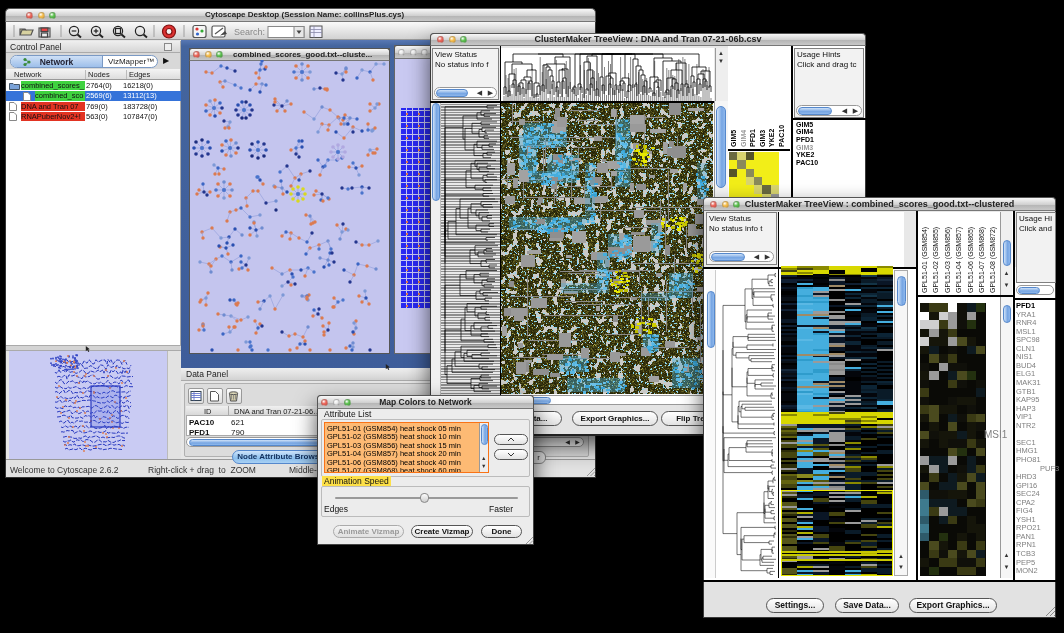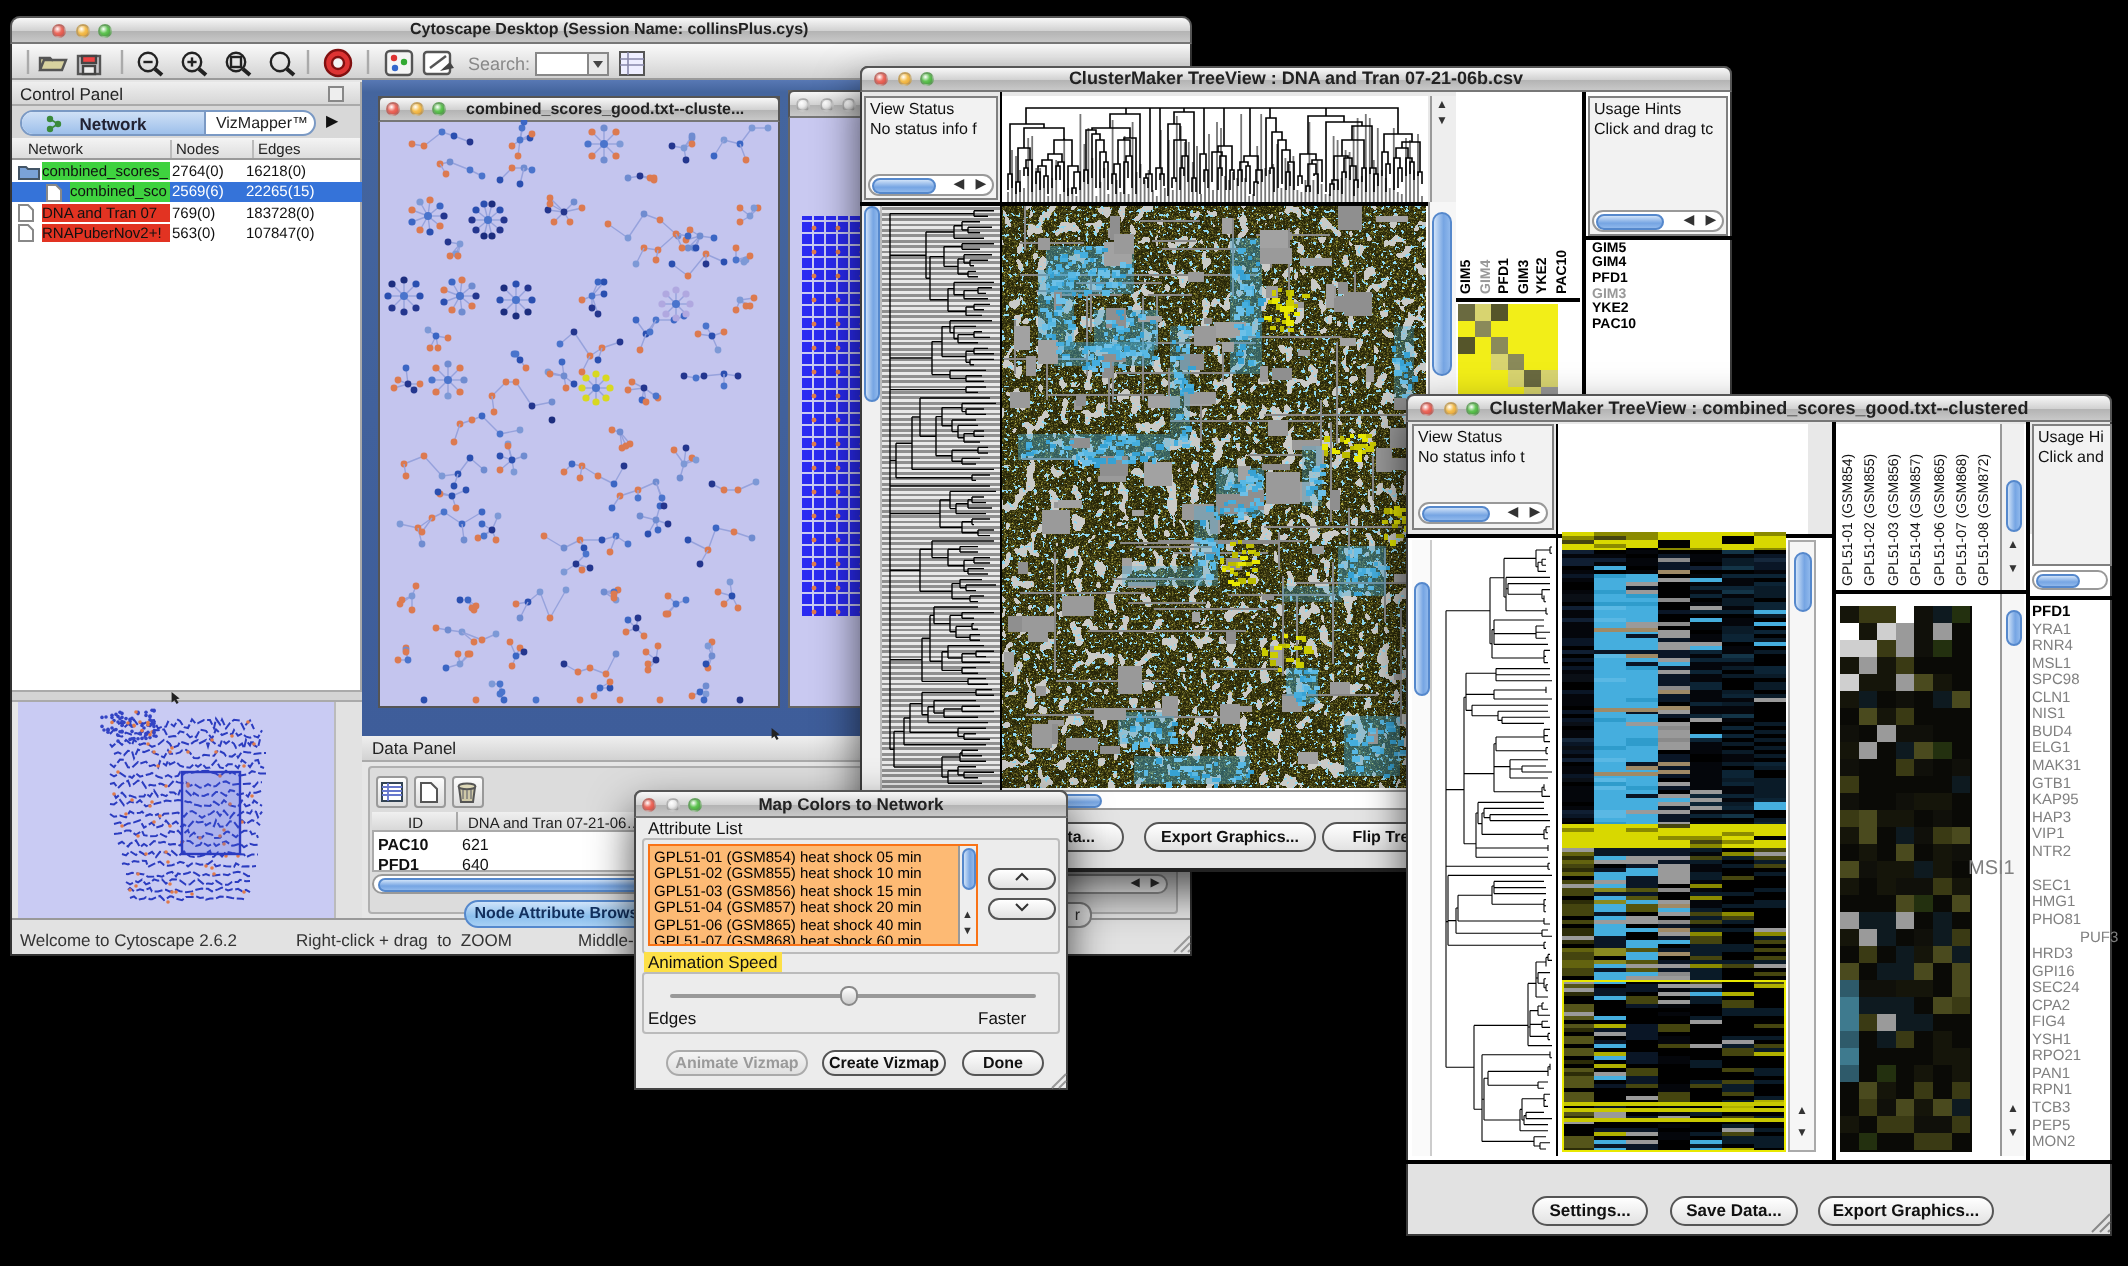--- a/index.html
+++ b/index.html
@@ -73,21 +73,21 @@
   </svg>
 <div class="abs" style="left:21px;top:80.9px;width:64px;height:9.5px;background:#3fd23f;font-size:7.5px;color:#111;white-space:nowrap;overflow:hidden;line-height:9.5px;">combined_scores_</div>
 <div class="abs" style="left:86px;top:81.1px;font-size:7.5px;color:#111;">2764(0)</div>
 <div class="abs" style="left:123px;top:81.1px;font-size:7.5px;color:#111;">16218(0)</div>
 <div class="abs" style="left:6px;top:90.8px;width:175px;height:10.3px;background:#3573d9;"></div>
 <svg class="abs" style="left:23px;top:91.6px" width="8" height="9">
     <path d="M0.5 8.5 V0.5 H5 L7.5 3 V8.5 Z" fill="#fff" stroke="#888"></path>
   </svg>
 <div class="abs" style="left:35px;top:91.2px;width:50px;height:9.5px;background:#3fd23f;font-size:7.5px;color:#111;white-space:nowrap;overflow:hidden;line-height:9.5px;">combined_sco</div>
 <div class="abs" style="left:86px;top:91.39999999999999px;font-size:7.5px;color:#fff;">2569(6)</div>
-<div class="abs" style="left:123px;top:91.39999999999999px;font-size:7.5px;color:#fff;">22265(15)</div>
+<div class="abs" style="left:123px;top:91.39999999999999px;font-size:7.5px;color:#fff;">13112(13)</div>
 <svg class="abs" style="left:9px;top:101.89999999999999px" width="8" height="9">
     <path d="M0.5 8.5 V0.5 H5 L7.5 3 V8.5 Z" fill="#fff" stroke="#888"></path>
   </svg>
 <div class="abs" style="left:21px;top:101.5px;width:64px;height:9.5px;background:#e23322;font-size:7.5px;color:#111;white-space:nowrap;overflow:hidden;line-height:9.5px;">DNA and Tran 07</div>
 <div class="abs" style="left:86px;top:101.69999999999999px;font-size:7.5px;color:#111;">769(0)</div>
 <div class="abs" style="left:123px;top:101.69999999999999px;font-size:7.5px;color:#111;">183728(0)</div>
 <svg class="abs" style="left:9px;top:112.2px" width="8" height="9">
     <path d="M0.5 8.5 V0.5 H5 L7.5 3 V8.5 Z" fill="#fff" stroke="#888"></path>
   </svg>
 <div class="abs" style="left:21px;top:111.80000000000001px;width:64px;height:9.5px;background:#e23322;font-size:7.5px;color:#111;white-space:nowrap;overflow:hidden;line-height:9.5px;">RNAPuberNov2+!</div>
@@ -1077,21 +1077,21 @@
 </svg>
 <div class="abs" style="left:186px;top:406px;width:374px;height:30px;background:#fff;border:1px solid #aaa;"></div>
 <div class="abs" style="left:186px;top:406px;width:374px;height:10px;background:linear-gradient(#f0f0f0,#d8d8d8);border-bottom:1px solid #aaa;">
     <span style="position:absolute;left:18px;top:0.5px;font-size:7.5px;color:#222;">ID</span>
     <span style="position:absolute;left:48px;top:0.5px;font-size:7.5px;color:#222;">DNA and Tran 07-21-06…</span>
     <span style="position:absolute;left:42px;top:0;width:1px;height:10px;background:#aaa;"></span>
   </div>
 <div class="abs" style="left:189px;top:418px;font-size:8px;font-weight:bold;color:#111;">PAC10</div>
 <div class="abs" style="left:231px;top:418px;font-size:8px;color:#111;">621</div>
 <div class="abs" style="left:189px;top:428px;font-size:8px;font-weight:bold;color:#111;">PFD1</div>
-<div class="abs" style="left:231px;top:428px;font-size:8px;color:#111;">640</div>
+<div class="abs" style="left:231px;top:428px;font-size:8px;color:#111;">790</div>
 <div style="position:absolute;left:186px;top:437px;width:398px;height:10px;background:#fff;border:1px solid #999;border-radius:5.0px;overflow:hidden;">
     <div style="position:absolute;left:2px;top:0.5px;width:340px;height:7px;border-radius:5.0px;background:linear-gradient(#cfe2f8,#76a5e3 60%,#8fb8ec);border:0.5px solid #5588cc;"></div>
     <div style="position:absolute;right:11px;top:0;width:9px;height:8px;font-size:6px;line-height:8px;color:#333;text-align:center;">◀</div>
     <div style="position:absolute;right:1px;top:0;width:9px;height:8px;font-size:6px;line-height:8px;color:#333;text-align:center;">▶</div>
   </div>
 <div class="abs" style="left:480px;top:451px;width:66px;height:13px;border-radius:6px;background:linear-gradient(#fafafa,#ddd);border:1px solid #888;font-size:8px;color:#333;text-align:right;padding-right:5px;line-height:11px;">r</div>
 <div class="abs" style="left:232px;top:450px;width:100px;height:14px;border-radius:7px;background:linear-gradient(#cfe4fa,#8cc0ee 60%,#a8d0f4);border:1.5px solid #5588cc;font-size:8px;font-weight:bold;color:#12305e;line-height:12px;text-align:center;white-space:nowrap;overflow:hidden;">Node Attribute Browser</div>
 <div class="abs" style="left:430px;top:33px;width:436px;height:403px;background:#fff;border:1px solid #3a3a3a;border-radius:4px 4px 0 0;box-shadow:0 10px 22px rgba(0,0,0,0.65);"></div>
 <div style="position:absolute;left:430px;top:33px;width:436px;height:13px;background:linear-gradient(#f8f8f8,#d0d0d0 55%,#b4b4b4 56%,#c8c8c8);border:1px solid #555;border-bottom:1px solid #777;border-radius:4px 4px 0 0;"></div>
 <div style="position:absolute;left:437.0px;top:36.0px;width:7px;height:7px;border-radius:50%;background:radial-gradient(circle at 35% 30%, #fff 0%, #ec6a5e 45%, #d5443a 100%);border:0.5px solid #8886;"></div>

